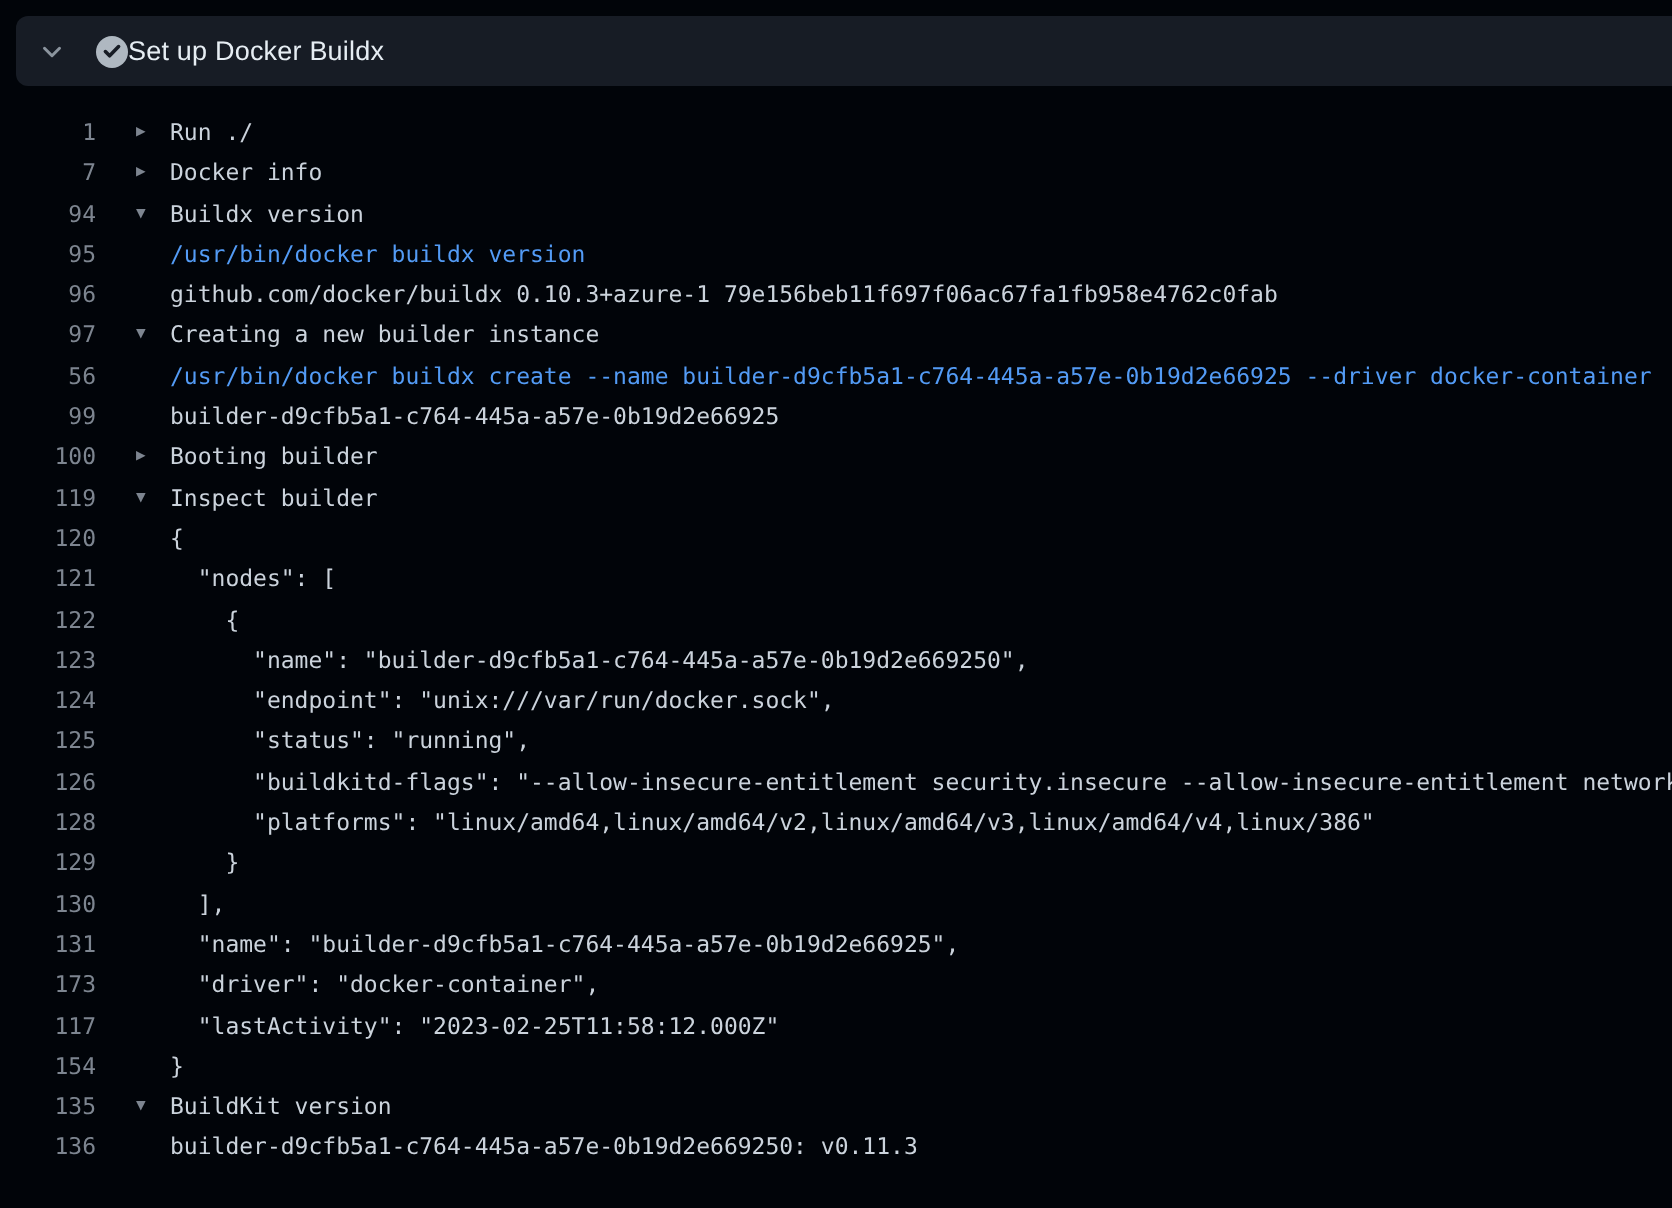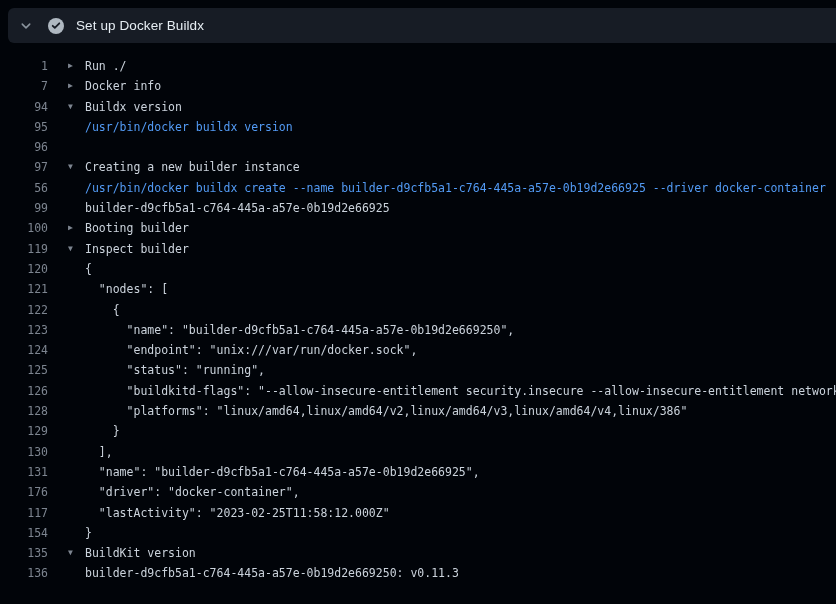--- a/index.html
+++ b/index.html
@@ -14,21 +14,20 @@
   .step-header{
     position:absolute;left:8px;right:0;top:8px;height:35px;
     background:var(--header-bg,#171c25);
     border-radius:6px 0 0 6px;
     display:flex;align-items:center;
     cursor:pointer;
   }
   .chev{width:12px;height:12px;margin-left:12px;display:flex;align-items:center;justify-content:center;}
   .check{width:16px;height:16px;margin-left:16px;display:flex;align-items:center;justify-content:center;}
   .step-title{
-    margin-left:12px;
     color:var(--title-col,#e6edf3);
     font-size:13.5px;
     letter-spacing:.1px;
   }
 
   
   .log{
     position:absolute;left:0;top:56px;right:0;bottom:0;
     overflow:hidden;
     font-family:"DejaVu Sans Mono","Liberation Mono",monospace;
@@ -96,20 +95,21 @@
       <div class="log-row command">
       <span class="ln">95</span>
       <span class="gut"></span>
       <span class="caret"></span>
       <span class="txt">/usr/bin/docker buildx version</span>
     </div>
       <div class="log-row output">
       <span class="ln">96</span>
       <span class="gut"></span>
       <span class="caret"></span>
+      <span class="txt">github.com/docker/buildx 0.10.3+azure-1 79e156beb11f697f06ac67fa1fb958e4762c0fab</span>
     </div>
       <div class="log-row group">
       <span class="ln">97</span>
       <span class="gut"></span>
       <span class="caret">▼</span>
       <span class="txt">Creating a new builder instance</span>
     </div>
       <div class="log-row command">
       <span class="ln">56</span>
       <span class="gut"></span>
@@ -194,21 +194,21 @@
       <span class="caret"></span>
       <span class="txt">  ],</span>
     </div>
       <div class="log-row output">
       <span class="ln">131</span>
       <span class="gut"></span>
       <span class="caret"></span>
       <span class="txt">  "name": "builder-d9cfb5a1-c764-445a-a57e-0b19d2e66925",</span>
     </div>
       <div class="log-row output">
-      <span class="ln">176</span>
+      <span class="ln">173</span>
       <span class="gut"></span>
       <span class="caret"></span>
       <span class="txt">  "driver": "docker-container",</span>
     </div>
       <div class="log-row output">
       <span class="ln">117</span>
       <span class="gut"></span>
       <span class="caret"></span>
       <span class="txt">  "lastActivity": "2023-02-25T11:58:12.000Z"</span>
     </div>

